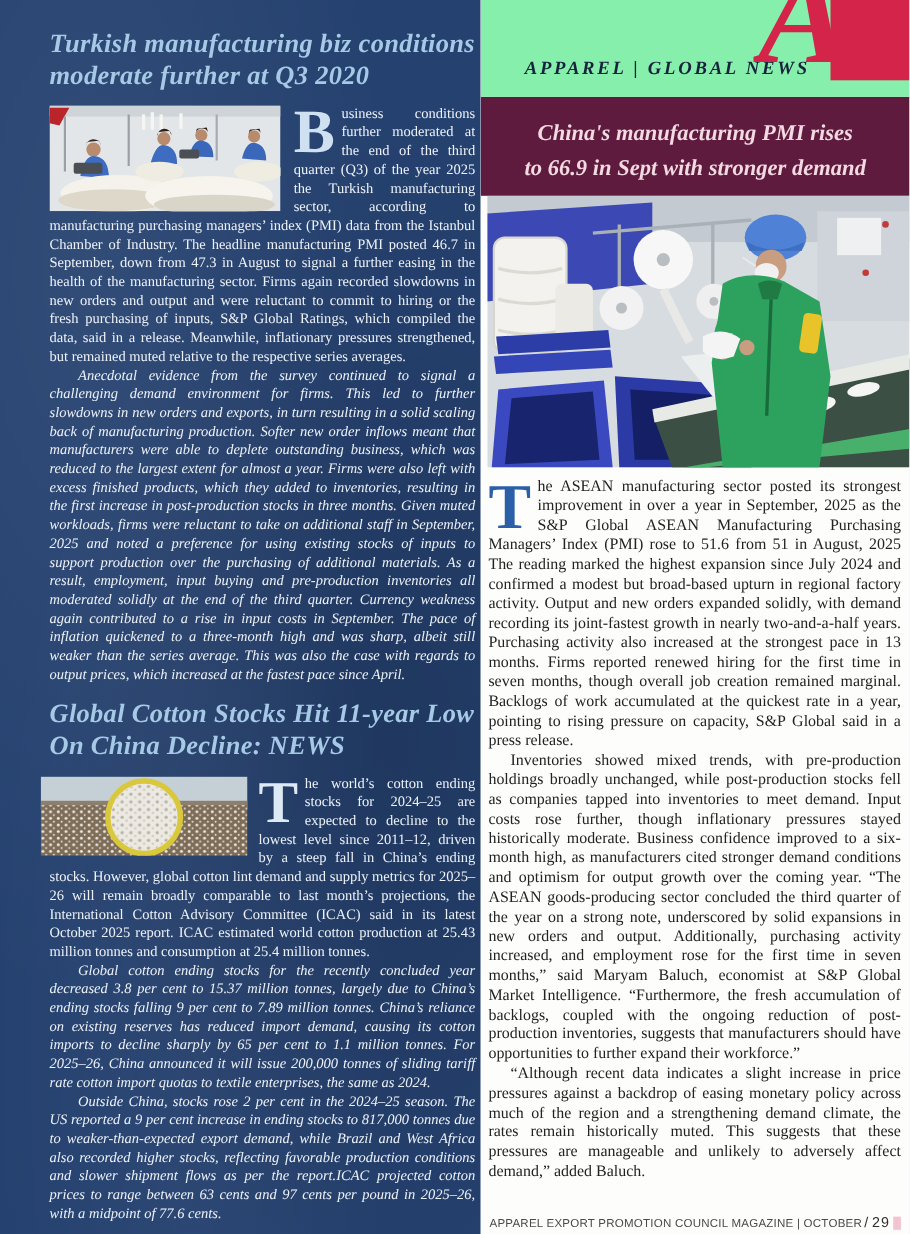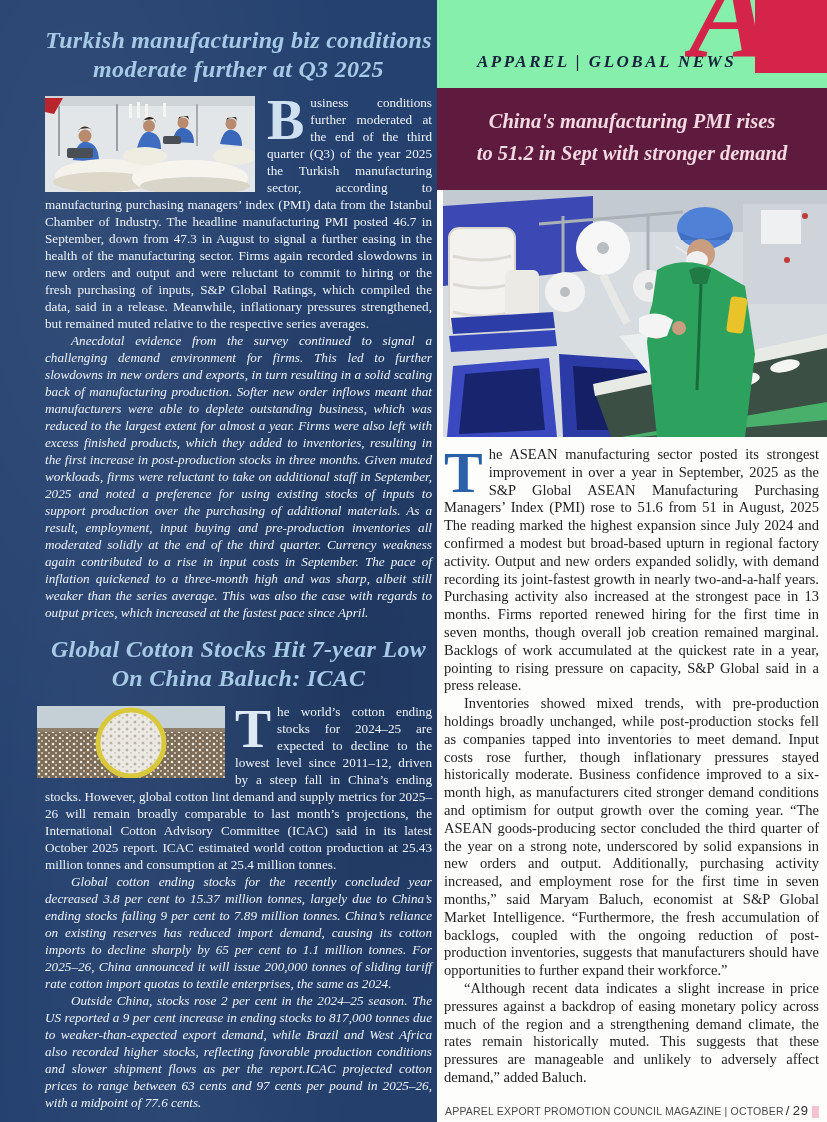--- a/index.html
+++ b/index.html
@@ -9,42 +9,42 @@
   
   .left-panel{position:absolute;left:0;top:0;width:437px;height:1122px;overflow:hidden;
     background-color:#25416f;
     background-image:
       radial-gradient(ellipse at 18% 22%, rgba(255,255,255,0.06), transparent 55%),
       radial-gradient(ellipse at 82% 60%, rgba(0,0,0,0.14), transparent 60%),
       radial-gradient(ellipse at 40% 85%, rgba(255,255,255,0.04), transparent 50%);
     box-sizing:border-box;padding:26px 5px 0 45px;}
   .l-title{color:#a6c9e6;font-style:italic;font-weight:bold;font-size:24px;line-height:29px;
     letter-spacing:0.3px;margin:0 0 10px 0;}
-  .l-title .tline{display:block;text-align:center;}
+  .l-title .tline{display:block;}
   .l-body{color:#edf2f8;font-size:13.2px;line-height:17px;text-align:justify;}
   .l-body p{margin:0;}
   .l-body p.indent{text-indent:26px;font-style:italic;}
   .photo-sew{float:left;width:210px;height:96px;margin:2px 12px 2px 0;display:block;}
   .photo-cotton{float:left;width:188px;height:72px;margin:3px 10px 2px -8px;display:block;}
   .dropcap{float:left;font-weight:bold;color:#cfe0f0;font-size:56px;line-height:44px;
     padding:4px 6px 0 0;}
   .dropcap.cotton{color:#dde9f4;font-size:54px;}
   .article2{margin-top:14px;}
   .clearfix::after{content:"";display:table;clear:both;}
 
   
   .right-panel{position:absolute;left:437px;top:0;width:390px;height:1122px;background:#fdfdfc;overflow:hidden;}
   .r-header{position:relative;height:88px;background:#86efac;font-style:italic;}
   .kicker{position:absolute;left:40px;top:52px;font-weight:bold;font-size:17px;letter-spacing:2.5px;
     color:#16233c;white-space:nowrap;}
   .logo{position:absolute;right:0;top:0;width:142px;height:74px;overflow:hidden;}
   .logo-a{position:absolute;left:4px;top:-40px;font-family:"Liberation Serif",serif;font-weight:bold;
     font-size:124px;line-height:110px;color:#d42449;}
   .logo-block{position:absolute;right:0;top:0;width:72px;height:73px;background:#d42449;}
-  .headline-band{height:102px;background:#5e1b3d;text-align:center;box-sizing:border-box;padding-top:17px;}
+  .headline-band{height:90px;background:#5e1b3d;text-align:center;box-sizing:border-box;padding-top:17px;}
   .headline{color:#f2d9e2;font-style:italic;font-weight:bold;font-size:20.5px;line-height:32px;margin:0;}
   .headline .hline{display:block;}
   .photo-mask{display:block;width:384px;height:247px;margin-left:6px;}
   .r-body{box-sizing:border-box;padding:9px 8px 0 7px;font-size:14.5px;line-height:17.8px;
     text-align:justify;color:#222222;}
   .r-body p{margin:0;}
   .r-body p.indent{text-indent:20px;font-family:Liberation Serif, serif;}
   .dropcap-r{float:left;font-weight:bold;color:#2b5fa8;font-size:58px;line-height:46px;padding:4px 6px 0 0;}
   .r-footer{position:absolute;left:8px;bottom:4px;font-family:"Liberation Sans",sans-serif;
     font-weight:normal;font-size:10.5px;color:#4a4a4a;letter-spacing:0.2px;white-space:nowrap;}
@@ -54,21 +54,21 @@
 </style>
 </head>
 <body>
 
 <div class="page">
 
   <div class="left-panel">
 
     <h1 class="l-title">
       <span class="tline">Turkish manufacturing biz conditions</span>
-      <span class="tline">moderate further at Q3 2025</span>
+      <span class="tline">moderate further at Q3 2020</span>
     </h1>
 
     <div class="l-body clearfix">
       <svg class="photo-sew" viewBox="0 0 210 96">
         <rect x="0" y="0" width="210" height="96" fill="#e3e6e8"></rect>
         <rect x="0" y="0" width="210" height="10" fill="#cfd4d8"></rect>
         <polygon points="0,2 18,2 9,18 0,16" fill="#b9252b"></polygon>
         <line x1="14" y1="10" x2="14" y2="60" stroke="#9aa0a6" stroke-width="2"></line>
         <line x1="72" y1="8" x2="72" y2="55" stroke="#9aa0a6" stroke-width="2"></line>
         <line x1="152" y1="8" x2="152" y2="50" stroke="#a6acb2" stroke-width="2"></line>
@@ -104,22 +104,22 @@
         <ellipse cx="150" cy="90" rx="55" ry="9" fill="#d9d5c9"></ellipse>
         <ellipse cx="100" cy="60" rx="22" ry="9" fill="#efece2"></ellipse>
         <ellipse cx="190" cy="60" rx="22" ry="9" fill="#efece2"></ellipse>
       </svg>
       <p><span class="dropcap">B</span><span>usiness conditions further moderated at the end of the third quarter (Q3) of the year 2025 the Turkish manufacturing sector, according to manufacturing purchasing managers’ index (PMI) data from the Istanbul Chamber of Industry. The headline manufacturing PMI posted 46.7 in September, down from 47.3 in August to signal a further easing in the health of the manufacturing sector. Firms again recorded slowdowns in new orders and output and were reluctant to commit to hiring or the fresh purchasing of inputs, S&amp;P Global Ratings, which compiled the data, said in a release. Meanwhile, inflationary pressures strengthened, but remained muted relative to the respective series averages.</span></p>
       <p class="indent">Anecdotal evidence from the survey continued to signal a challenging demand environment for firms. This led to further slowdowns in new orders and exports, in turn resulting in a solid scaling back of manufacturing production. Softer new order inflows meant that manufacturers were able to deplete outstanding business, which was reduced to the largest extent for almost a year. Firms were also left with excess finished products, which they added to inventories, resulting in the first increase in post-production stocks in three months. Given muted workloads, firms were reluctant to take on additional staff in September, 2025 and noted a preference for using existing stocks of inputs to support production over the purchasing of additional materials. As a result, employment, input buying and pre-production inventories all moderated solidly at the end of the third quarter. Currency weakness again contributed to a rise in input costs in September. The pace of inflation quickened to a three-month high and was sharp, albeit still weaker than the series average. This was also the case with regards to output prices, which increased at the fastest pace since April.</p>
     </div>
 
     <div class="article2">
       <h1 class="l-title">
-        <span class="tline">Global Cotton Stocks Hit 7-year Low</span>
-        <span class="tline">On China Baluch: ICAC</span>
+        <span class="tline">Global Cotton Stocks Hit 11-year Low</span>
+        <span class="tline">On China Decline: NEWS</span>
       </h1>
       <div class="l-body clearfix">
         <svg class="photo-cotton" viewBox="0 0 188 72">
           <defs>
             <pattern id="fielddots" width="7" height="6" patternUnits="userSpaceOnUse">
               <circle cx="2" cy="2" r="1.3" fill="#efeae0"></circle>
               <circle cx="5" cy="5" r="0.9" fill="#e4ddd0"></circle>
             </pattern>
             <pattern id="balltex" width="8" height="7" patternUnits="userSpaceOnUse">
               <circle cx="2" cy="2" r="1.5" fill="#b9b4a8"></circle>
@@ -146,21 +146,21 @@
       <span class="kicker">APPAREL | GLOBAL NEWS</span>
       <div class="logo">
         <span class="logo-a">A</span>
         <span class="logo-block"></span>
       </div>
     </div>
 
     <div class="headline-band">
       <h2 class="headline">
         <span class="hline">China's manufacturing PMI rises</span>
-        <span class="hline">to 51.2 in Sept with stronger demand</span>
+        <span class="hline">to 66.9 in Sept with stronger demand</span>
       </h2>
     </div>
 
     <svg class="photo-mask" viewBox="0 0 384 247">
       <rect x="0" y="0" width="384" height="247" fill="#d7dce0"></rect>
       <rect x="0" y="0" width="384" height="42" fill="#c3cad1"></rect>
       <polygon points="0,16 150,6 150,80 0,96" fill="#3c49b4"></polygon>
       <rect x="300" y="14" width="84" height="100" fill="#ced4d9"></rect>
       <rect x="318" y="20" width="40" height="34" fill="#eef0f1"></rect>
       <circle cx="362" cy="26" r="3" fill="#c23a3a"></circle>

